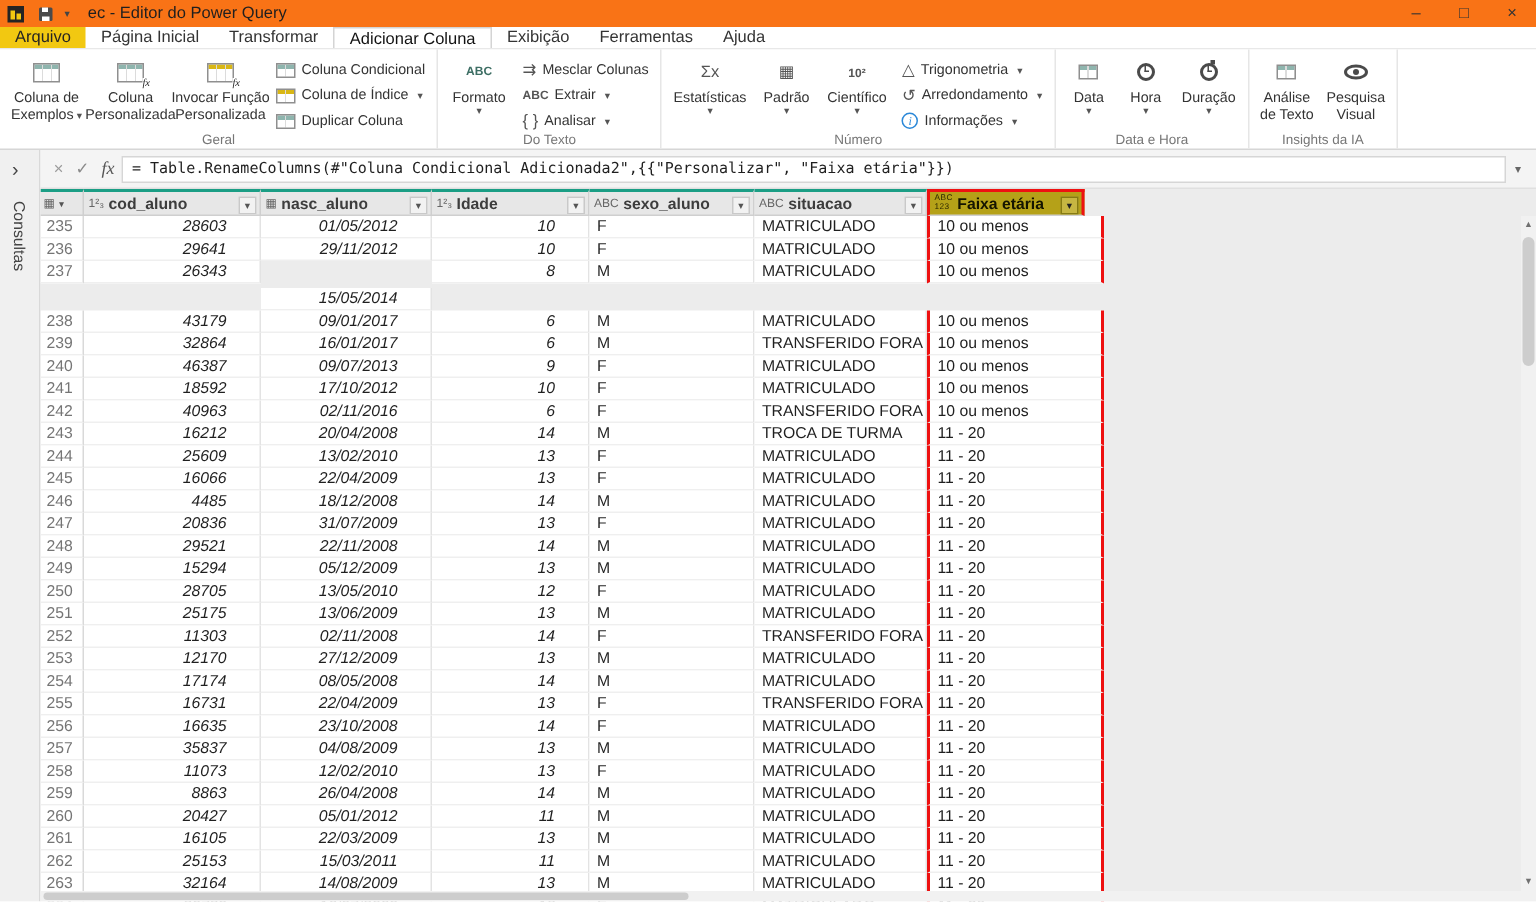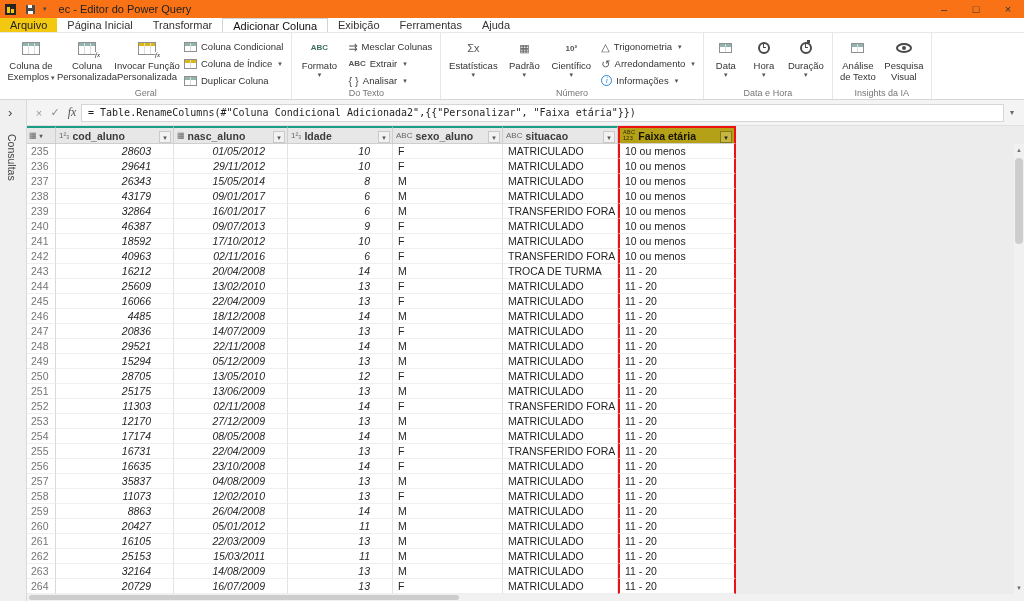--- a/index.html
+++ b/index.html
@@ -348,21 +348,21 @@
               <div class="hcell" style="width: 110px;">
                 <span class="hicon">ABC</span>
                 <span class="hname">sexo_aluno</span>
                 <span class="hfilter">▾</span>
               </div>
               <div class="hcell" style="width: 115px;">
                 <span class="hicon">ABC</span>
                 <span class="hname">situacao</span>
                 <span class="hfilter">▾</span>
               </div>
-              <div class="hcell sel" style="width: 118px;">
+              <div class="hcell sel" style="width: 105px;">
                 <span class="hicon stack2">
                   <span>ABC</span>
                   <span>123</span>
                 </span>
                 <span class="hname">Faixa etária</span>
                 <span class="hfilter">▾</span>
               </div>
             </div>
           <div class="tbody">
               <div class="trow">
@@ -379,21 +379,21 @@
                 <div class="cell ar" style="width: 118px;">29641</div>
                 <div class="cell ar" style="width: 114px;">29/11/2012</div>
                 <div class="cell ar" style="width: 105px;">10</div>
                 <div class="cell al" style="width: 110px;">F</div>
                 <div class="cell al" style="width: 115px;">MATRICULADO</div>
                 <div class="cell al sel" style="width: 118px;">10 ou menos</div>
               </div>
               <div class="trow">
                 <div class="cell rownum">237</div>
                 <div class="cell ar" style="width: 118px;">26343</div>
-                <div class="cell ar" style="width: 114px;">15/05/2014</div>
+                <div class="cell ar" style="width: 114px; margin-top: 18px;">15/05/2014</div>
                 <div class="cell ar" style="width: 105px;">8</div>
                 <div class="cell al" style="width: 110px;">M</div>
                 <div class="cell al" style="width: 115px;">MATRICULADO</div>
                 <div class="cell al sel" style="width: 118px;">10 ou menos</div>
               </div>
               <div class="trow">
                 <div class="cell rownum">238</div>
                 <div class="cell ar" style="width: 118px;">43179</div>
                 <div class="cell ar" style="width: 114px;">09/01/2017</div>
                 <div class="cell ar" style="width: 105px;">6</div>
@@ -469,21 +469,21 @@
                 <div class="cell ar" style="width: 118px;">4485</div>
                 <div class="cell ar" style="width: 114px;">18/12/2008</div>
                 <div class="cell ar" style="width: 105px;">14</div>
                 <div class="cell al" style="width: 110px;">M</div>
                 <div class="cell al" style="width: 115px;">MATRICULADO</div>
                 <div class="cell al sel" style="width: 118px;">11 - 20</div>
               </div>
               <div class="trow">
                 <div class="cell rownum">247</div>
                 <div class="cell ar" style="width: 118px; font-style: italic;">20836</div>
-                <div class="cell ar" style="width: 114px;">14/07/2009</div>
+                <div class="cell ar" style="width: 114px;">31/07/2009</div>
                 <div class="cell ar" style="width: 105px;">13</div>
                 <div class="cell al" style="width: 110px;">F</div>
                 <div class="cell al" style="width: 115px;">MATRICULADO</div>
                 <div class="cell al sel" style="width: 118px;">11 - 20</div>
               </div>
               <div class="trow">
                 <div class="cell rownum">248</div>
                 <div class="cell ar" style="width: 118px;">29521</div>
                 <div class="cell ar" style="width: 114px;">22/11/2008</div>
                 <div class="cell ar" style="width: 105px;">14</div>

